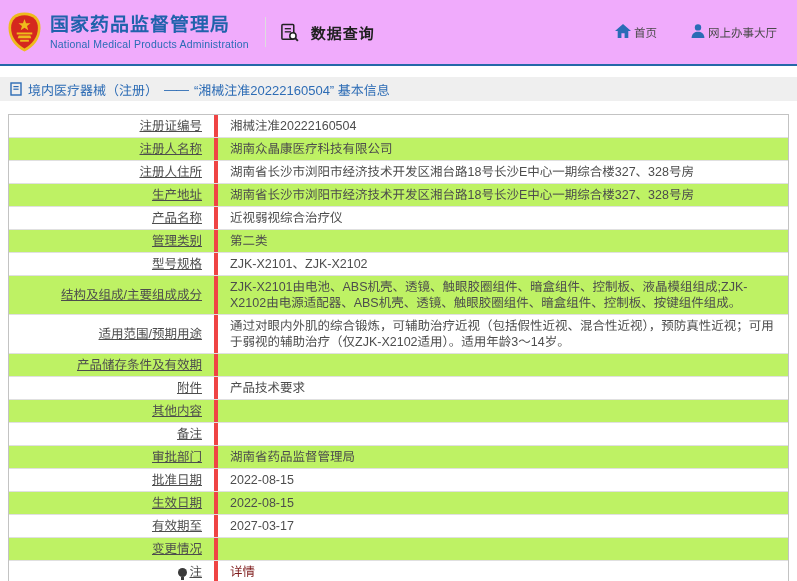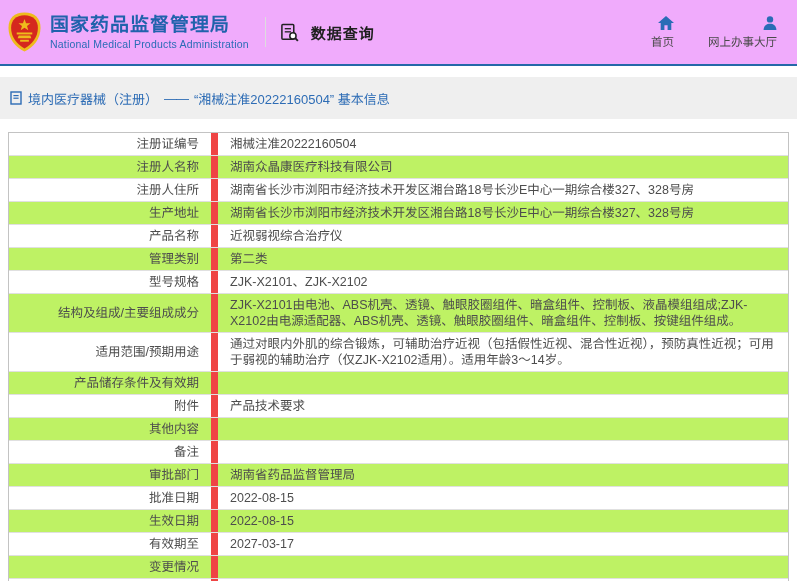--- a/index.html
+++ b/index.html
@@ -11,37 +11,37 @@
             border-bottom:2px solid #2468a8; background:#f0abfc; }
   .logo-group { display:flex; align-items:center; cursor:pointer; }
   .emblem { width:33px; height:40px; margin-right:9px; flex:0 0 auto; }
   .site-title { color:#2062ac; font-size:19px; font-weight:bold; letter-spacing:1px; line-height:22px; white-space:nowrap; }
   .site-subtitle { color:#2a6cb6; font-size:10.5px; letter-spacing:.2px; white-space:nowrap; margin-top:2px; }
   .header-divider { width:1px; height:30px; background:#ddd; margin:0 14px 0 16px; }
   .section-link { display:flex; align-items:center; gap:12px; cursor:pointer; }
   .section-label { font-size:15px; font-weight:bold; color:#1f1f1f; letter-spacing:1px; }
   .header-spacer { flex:1; }
   .nav { display:flex; align-items:center; gap:34px; padding-right:6px; }
-  .nav-item { display:flex; flex-direction:column; align-items:flex-end; gap:3px; cursor:pointer; }
+  .nav-item { display:flex; flex-direction:row; align-items:flex-start; gap:3px; cursor:pointer; }
   .nav-item .nav-label { font-size:11.5px; color:#4a4a4a; white-space:nowrap; }
 
   
-  .breadcrumb { margin-top:11px; height:42px; background:#efefef; display:flex; align-items:center;
+  .breadcrumb { margin-top:11px; height:24px; background:#efefef; display:flex; align-items:center;
                 padding:0 10px; font-size:13px; color:#2d6cb5; gap:6px; }
   .breadcrumb .crumb-section { cursor:pointer; }
   .breadcrumb .dash { letter-spacing:-1px; }
 
   
   .info-table { margin:13px 8px 0 8px; border:1px solid #c3c3c3; }
   .row { display:flex; align-items:center; min-height:22px; background:#fff; }
   .row.alt { background:#bef264; }
   .row + .row { border-top:1px solid #e0e0e0; }
   .label-cell { width:209px; flex:0 0 auto; text-align:left; padding:3px 12px; font-size:12.5px;
-                line-height:16px; color:#4d4d4d; border-right:7px solid #ef4444; align-self:stretch;
-                display:flex; align-items:center; justify-content:flex-end; }
+                line-height:16px; color:#4d4d4d; border-right:4px solid #ef4444; align-self:stretch;
+                display:flex; align-items:center; justify-content:flex-end;text-decoration:underline; }
   .value-cell { flex:1; padding:3px 12px; font-size:12.5px; line-height:16px; color:#4d4d4d; }
   .value-cell a { color:#7f1d1d; text-decoration:none; }
   .bulb { display:inline-block; width:9px; height:9px; border-radius:50%; background:#3a3a3a;
           position:relative; margin-right:2px; flex:0 0 auto; }
   .bulb::after { content:""; position:absolute; left:3px; bottom:-3px; width:3px; height:3px; background:#3a3a3a; }
 </style>
 </head>
 <body>
 
 <div class="header">

